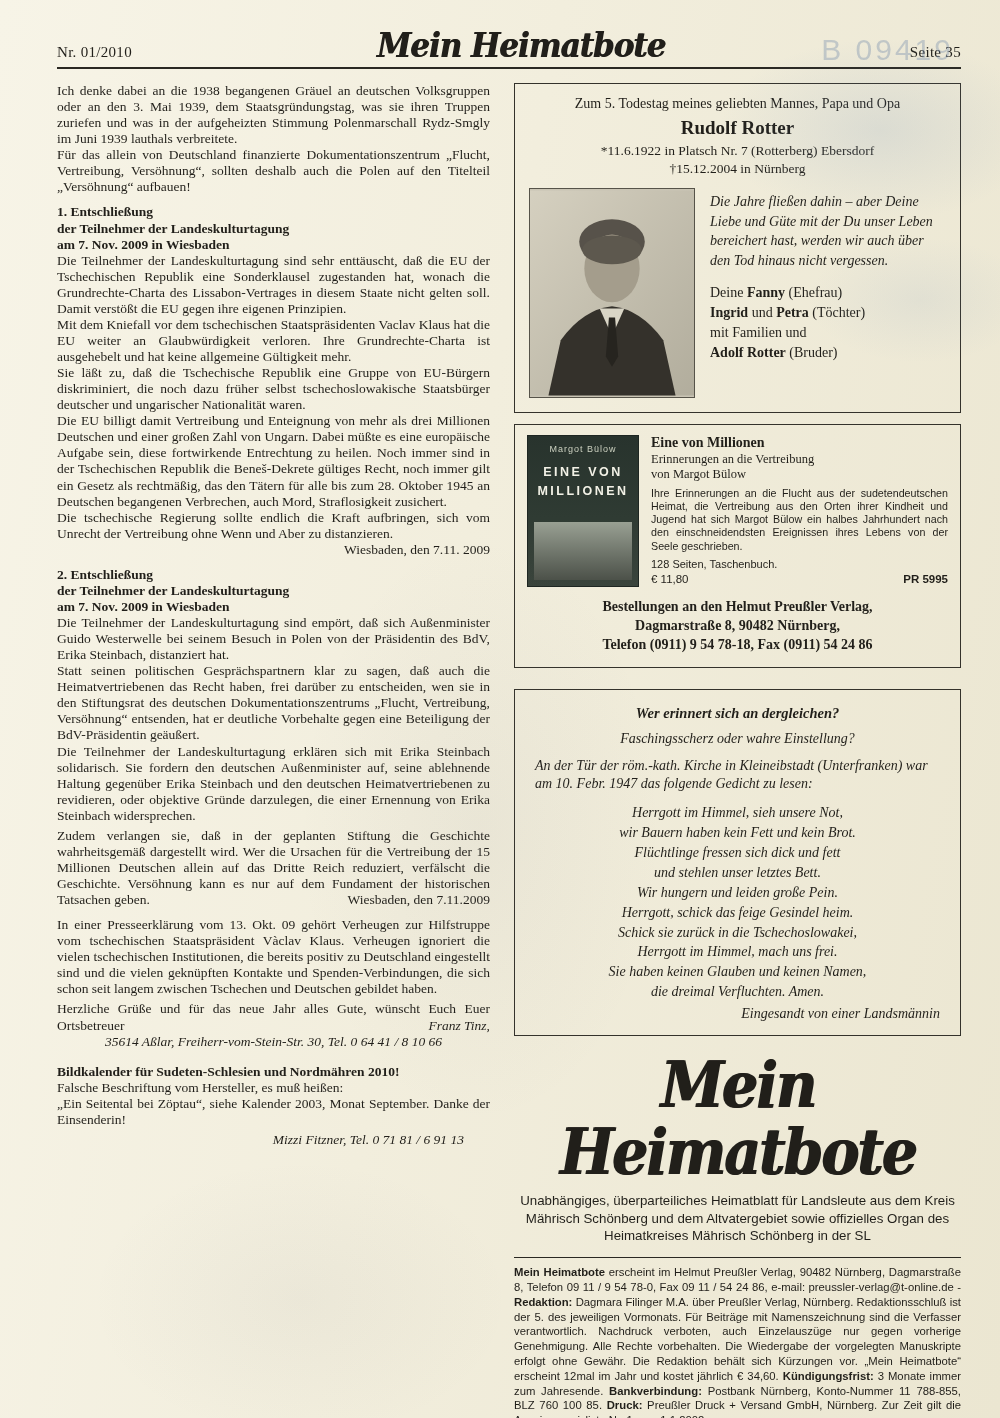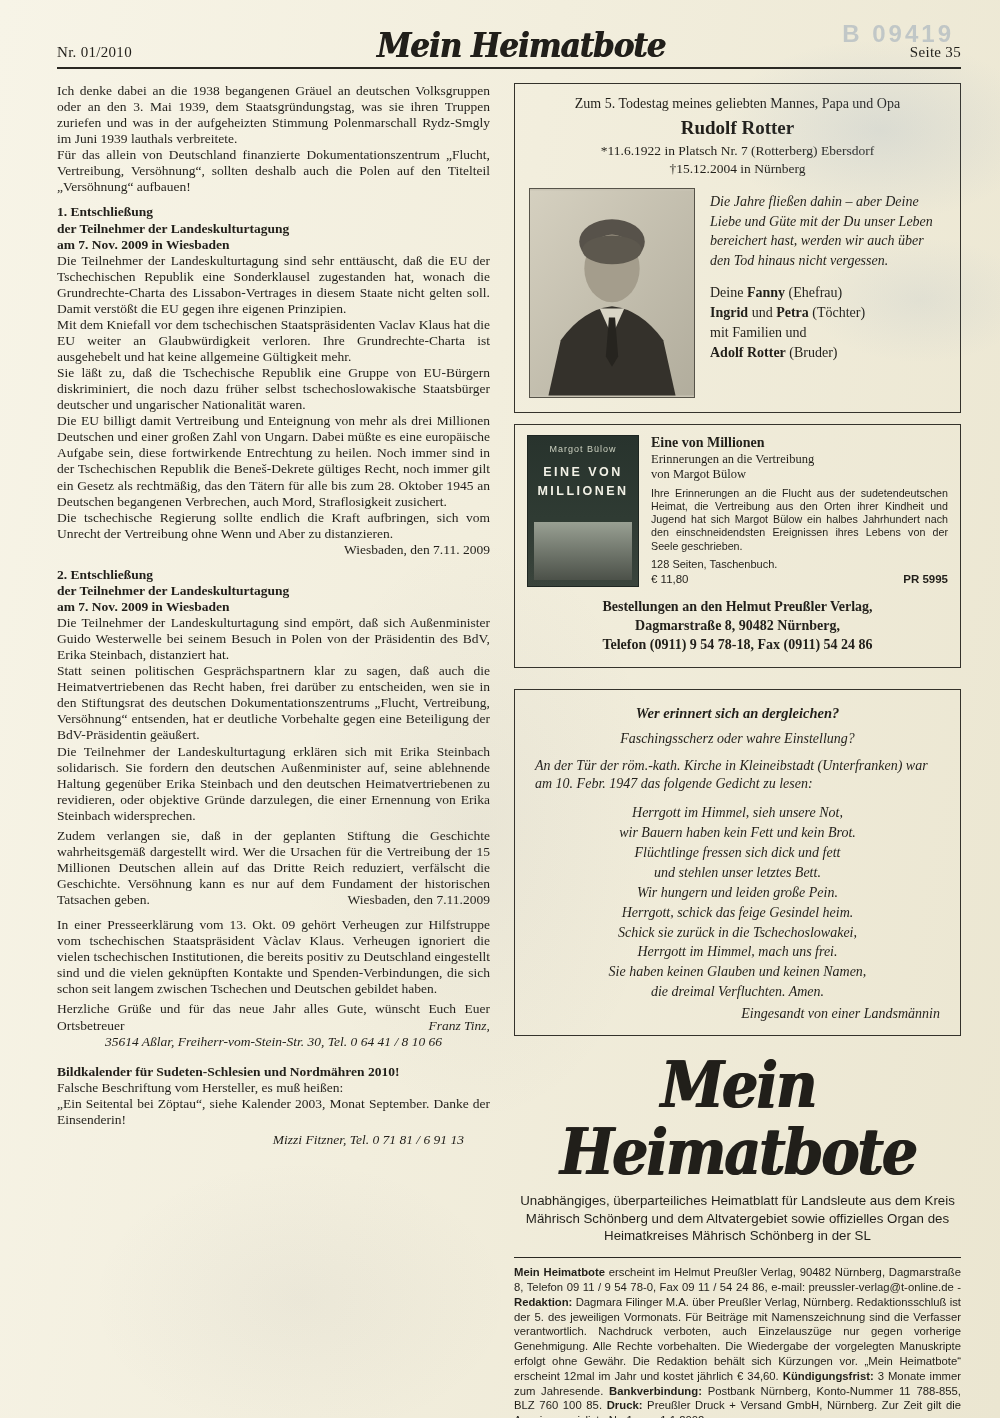--- a/index.html
+++ b/index.html
@@ -17,23 +17,23 @@
   }
   .ghosts {
     position: absolute; inset: 0; pointer-events: none;
     background:
       radial-gradient(230px 130px at 880px 130px, rgba(115,145,185,0.16), transparent 70%),
       radial-gradient(160px 90px at 920px 300px, rgba(115,145,185,0.10), transparent 70%),
       radial-gradient(260px 420px at 480px 830px, rgba(100,100,110,0.06), transparent 70%),
       radial-gradient(300px 200px at 300px 1300px, rgba(100,100,110,0.05), transparent 70%);
   }
   .bleed {
-    position: absolute; top: 20px; right: 46px;
-    font-family: "Liberation Sans", sans-serif; font-weight: bold;
-    font-size: 24px; letter-spacing: 3px;
+    position: absolute; top: 33px; right: 46px;
+    font-family: "Liberation Sans", sans-serif; font-weight: normal;
+    font-size: 30px; letter-spacing: 3px;
     color: rgba(95,125,165,0.32);
   }
 
   .header {
     display: flex; justify-content: space-between; align-items: flex-end;
     padding: 30px 39px 6px 57px;
   }
   .issue, .pageno { font-size: 15px; letter-spacing: 0.3px; }
   .fraktur {
     font-family: "DejaVu Serif", serif;

